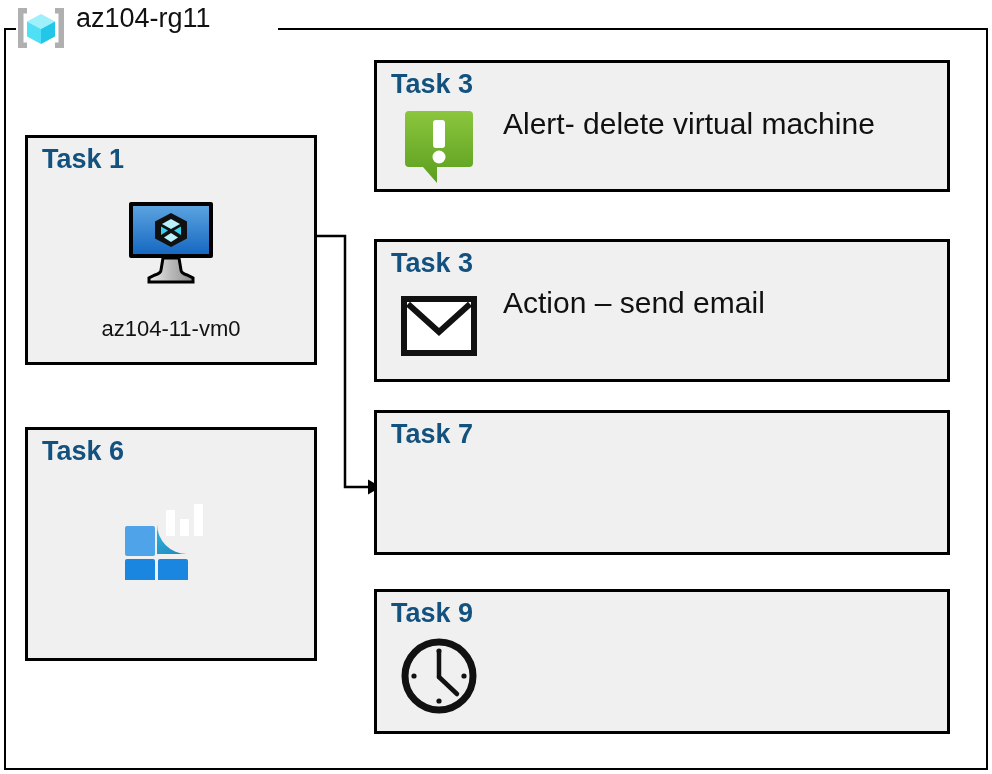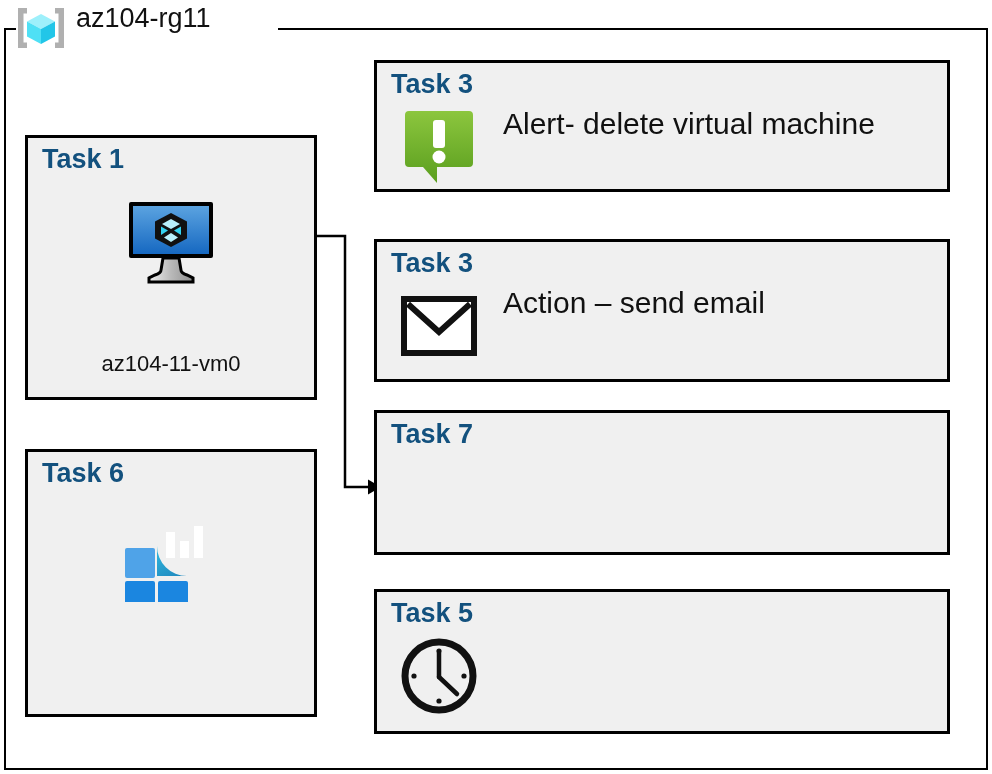--- a/index.html
+++ b/index.html
@@ -93,22 +93,22 @@
     display: flex; align-items: center; justify-content: center;
   }
   .card-h .h-caption {
     font-size: 30px;
     color: #111111;
     white-space: nowrap;
     line-height: 1.1;
   }
 
   
-  #card-task1 { left: 25px;  top: 135px; width: 292px; height: 265px; }
-  #card-task6 { left: 25px;  top: 427px; width: 292px; height: 268px; margin-top: 22px; }
+  #card-task1 { left: 25px;  top: 135px; width: 292px; height: 230px; }
+  #card-task6 { left: 25px;  top: 427px; width: 292px; height: 234px; }
   #card-task2 { left: 374px; top: 60px;  width: 576px; height: 132px; }
   #card-task3 { left: 374px; top: 239px; width: 576px); height: 143px; }
   #card-task3 { left: 374px; top: 239px; width: 576px; height: 143px; }
   #card-task4 { left: 374px; top: 410px; width: 576px; height: 145px; }
   #card-task5 { left: 374px; top: 589px; width: 576px; height: 145px; }
 
   
   #connector {
     position: absolute;
     left: 0; top: 0;
@@ -230,21 +230,21 @@
     </div>
     <div class="h-caption">Action – send email</div>
   </div>
 </div>
 
 <div class="card card-h" id="card-task4">
   <div class="card-title">Task 7</div>
 </div>
 
 <div class="card card-h" id="card-task5">
-  <div class="card-title">Task 5</div>
+  <div class="card-title">Task 9</div>
   <div class="h-row">
     <div class="h-icon">
       <svg width="80" height="80" viewBox="0 0 80 80" xmlns="http://www.w3.org/2000/svg">
         <circle cx="40" cy="40" r="34" fill="#f0f0f0" stroke="#111111" stroke-width="7"></circle>
         <circle cx="40" cy="15" r="2.6" fill="#111111"></circle>
         <circle cx="40" cy="65" r="2.6" fill="#111111"></circle>
         <circle cx="15" cy="40" r="2.6" fill="#111111"></circle>
         <circle cx="65" cy="40" r="2.6" fill="#111111"></circle>
         <path d="M40 17 L40 41" stroke="#111111" stroke-width="4.5" stroke-linecap="round" fill="none"></path>
         <path d="M40 41 L58 58" stroke="#111111" stroke-width="4.5" stroke-linecap="round" fill="none"></path>

